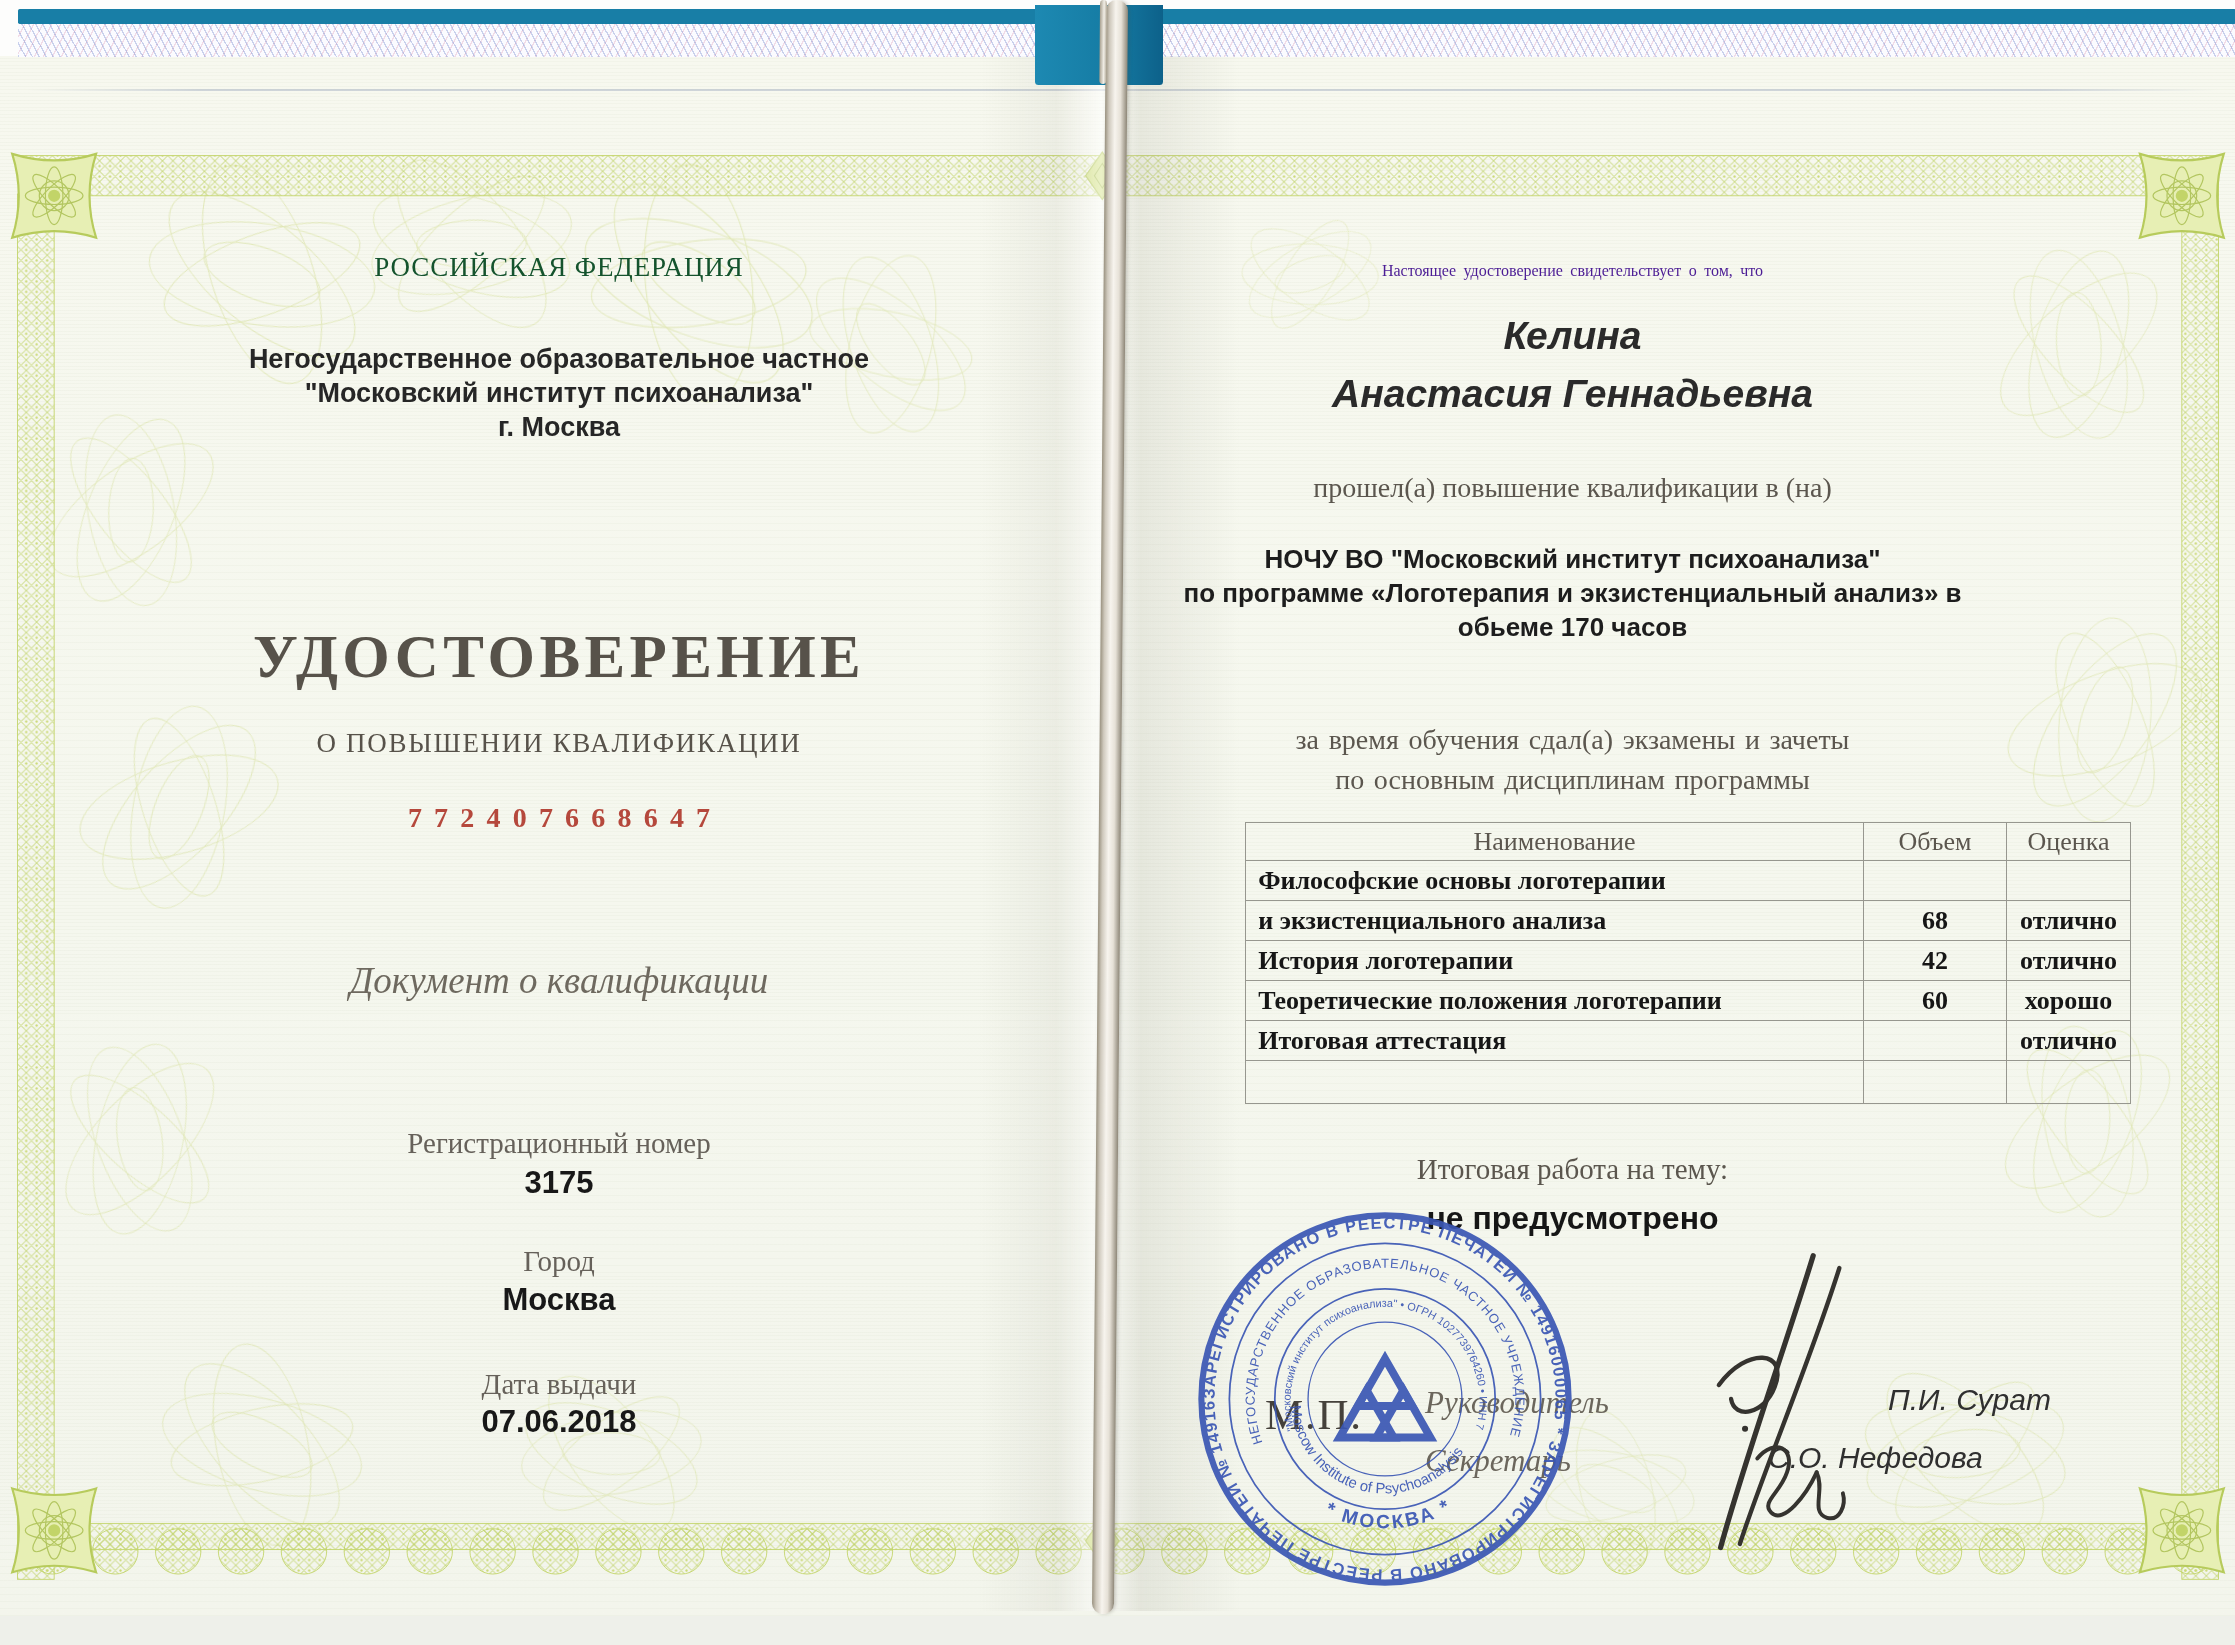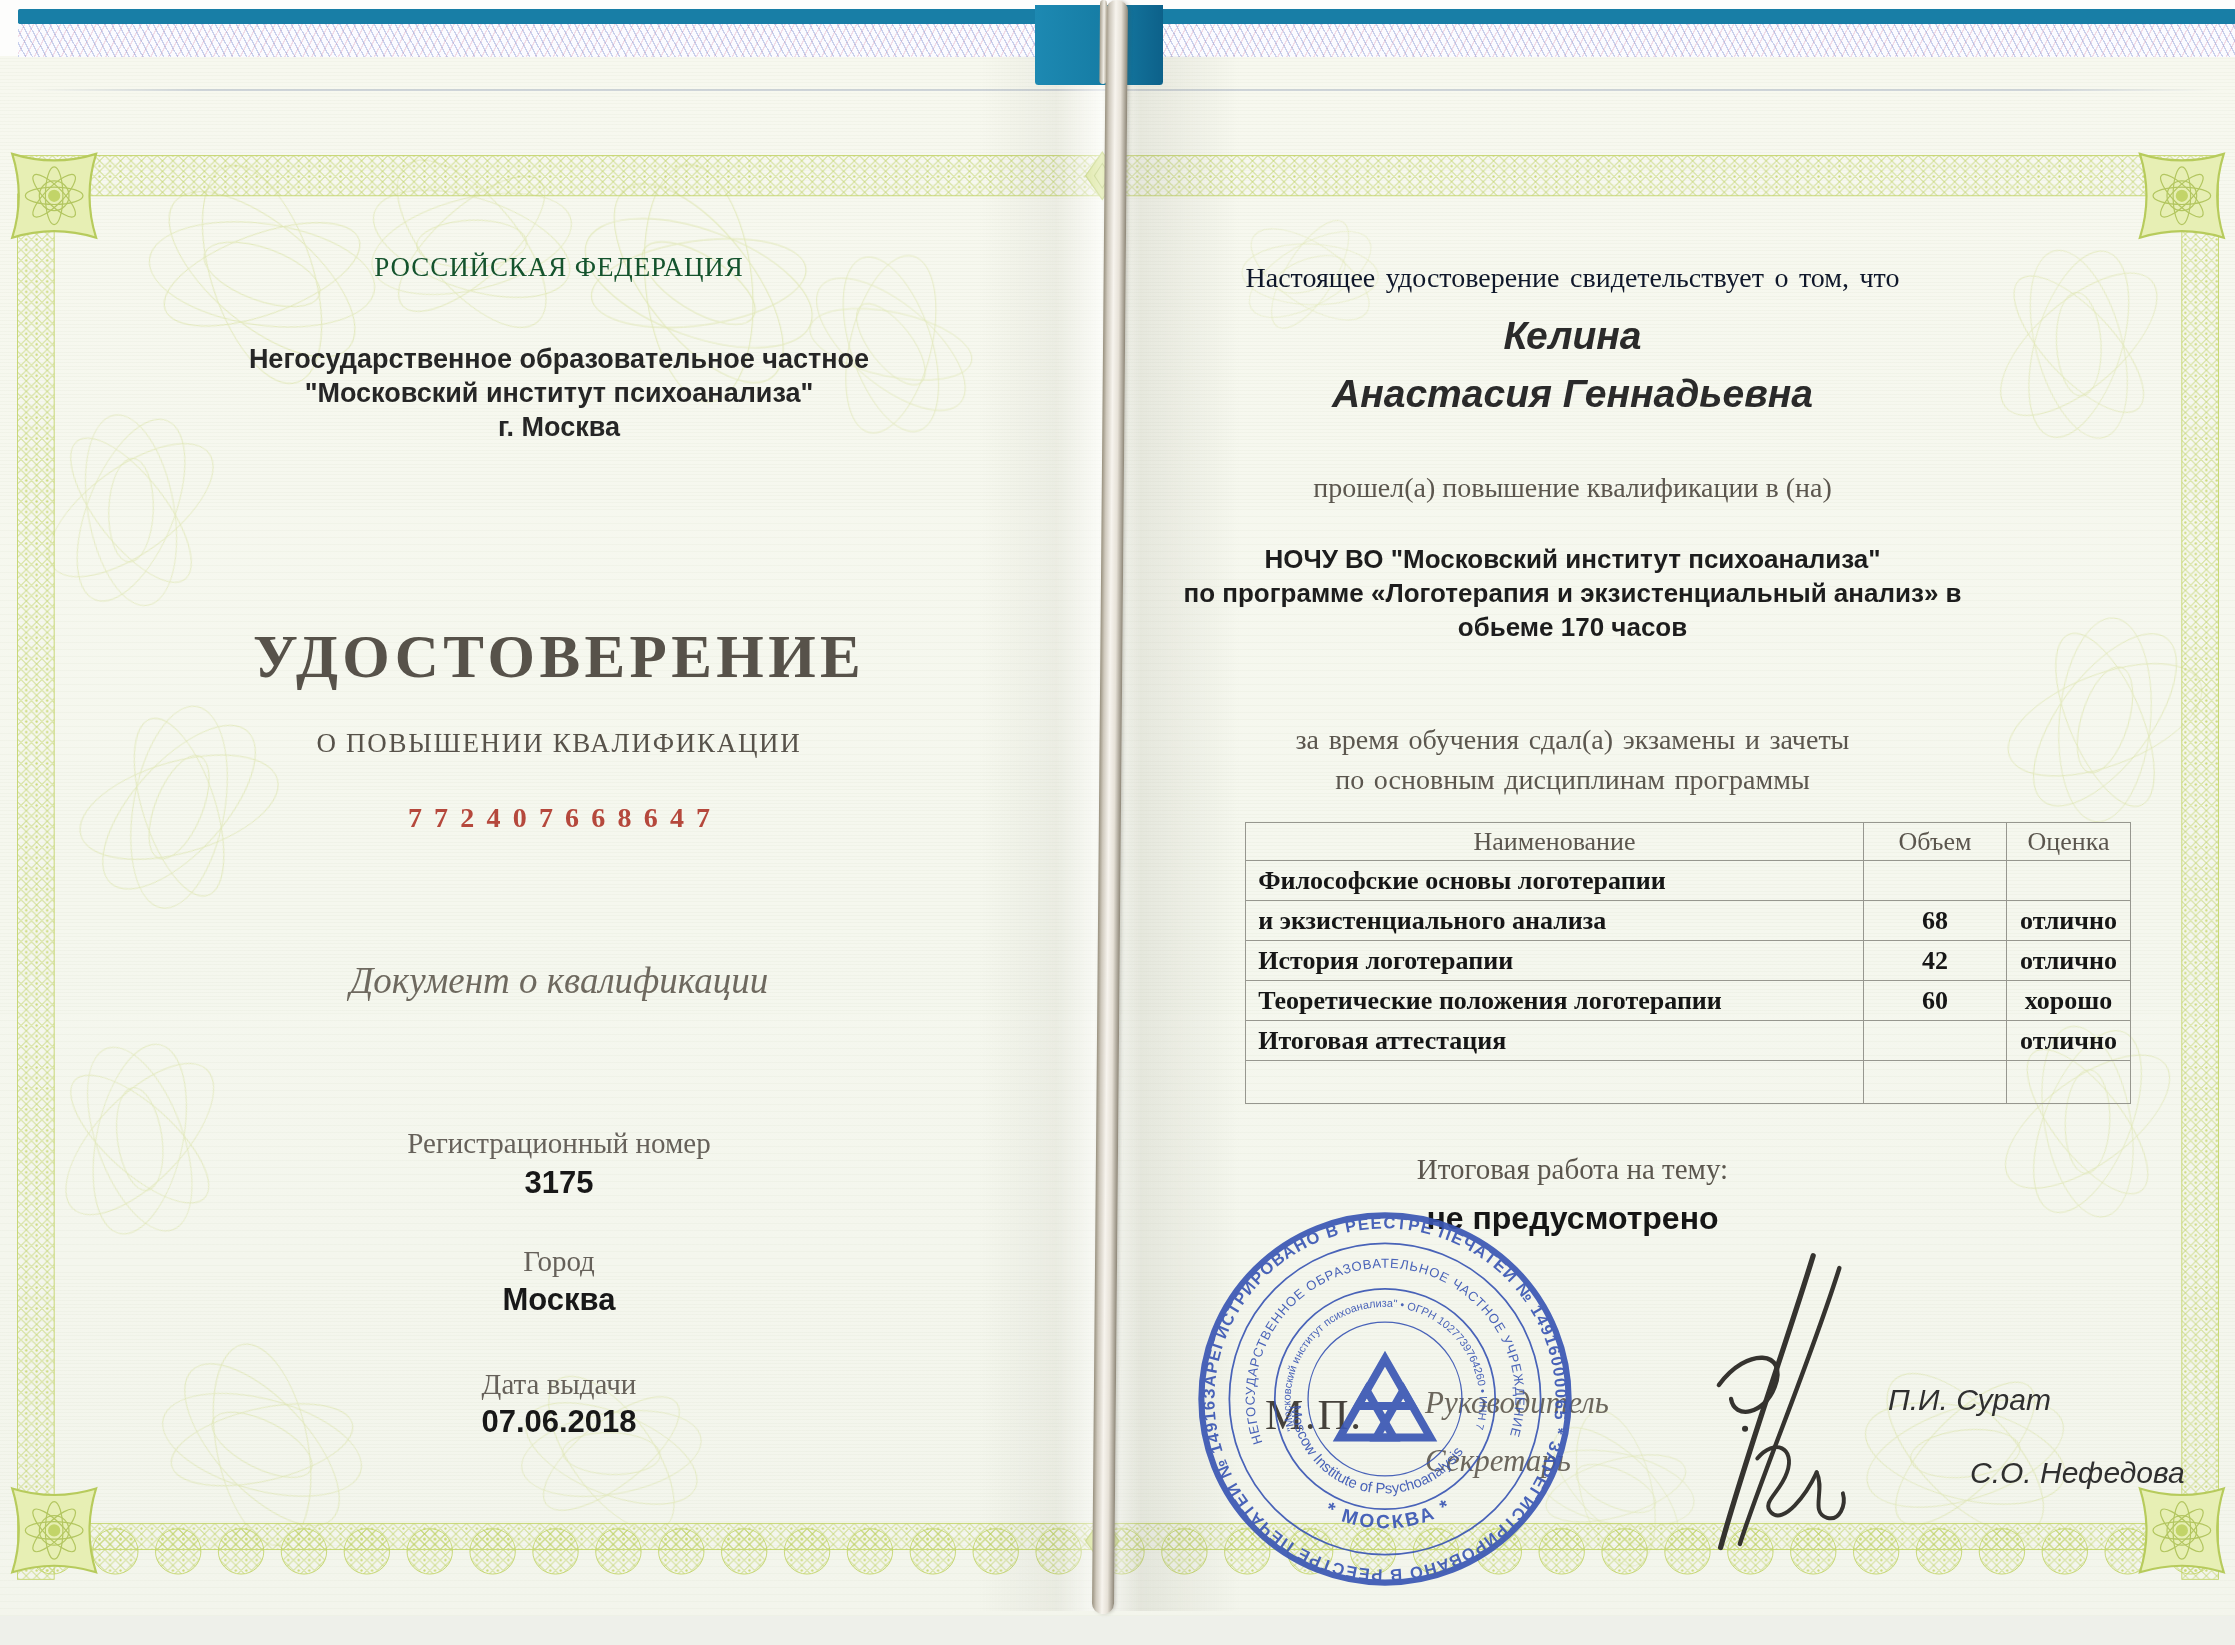--- a/index.html
+++ b/index.html
@@ -58,21 +58,21 @@
   .lp-country{top:252px;font-size:27px;letter-spacing:0.9px;color:#14532d;}
   .lp-inst{top:342px;font-size:27px;font-weight:bold;line-height:34px;color:#262626;}
   .lp-title{top:622px;font-size:61px;letter-spacing:4.4px;color:#57524a;font-weight:700;}
   .lp-subtitle{top:728px;font-size:27px;letter-spacing:1.7px;color:#57524a;}
   .lp-number{top:802px;font-size:28px;font-weight:bold;letter-spacing:12.2px;color:#b5483c;text-indent:12.2px;}
   .lp-doctype{top:959px;font-size:37px;font-style:italic;color:#6e695f;}
   .lp-label{font-size:29px;color:#66615a;}
   .lp-value{font-size:31px;font-weight:bold;color:#181818;}
 
   .rp-col{left:1162px;top:0;width:821px;z-index:6;}
-  .rp-statement{top:262px;font-size:28px;color:#0f172a;word-spacing:3.5px;}
+  .rp-statement{top:262px;font-size:16px;color:#4c1d95;word-spacing:3.5px;}
   .rp-surname{top:314px;font-size:39px;font-weight:bold;font-style:italic;color:#2a2a2a;}
   .rp-name{top:372px;font-size:39px;font-weight:bold;font-style:italic;color:#2a2a2a;}
   .rp-completed{top:472px;font-size:28px;color:#5b564e;}
   .rp-program{top:542px;font-size:26px;font-weight:bold;line-height:34px;color:#1d1d1d;}
   .rp-exams{top:720px;font-size:28px;line-height:40px;color:#5b564e;word-spacing:2.6px;}
   .rp-final-label{top:1153px;font-size:29px;color:#5b564e;}
   .rp-final-value{top:1200px;font-size:32px;font-weight:bold;color:#161616;}
 
   
   table.grades{
@@ -332,21 +332,21 @@
     <path d="M0,-52 L31,2 L-31,2 Z"></path>
     <path d="M-21,-16 L10,38 L-52,38 Z"></path>
     <path d="M21,-16 L52,38 L-10,38 Z"></path>
   </g>
 </svg>
 
 <div class="abs serif mp-label">М.П.</div>
 <div class="abs serif role-label" style="left:1425px;top:1385px;">Руководитель</div>
 <div class="abs serif role-label" style="left:1425px;top:1443px;">Секретарь</div>
 <div class="abs sig-name" style="left:1888px;top:1383px;">П.И. Сурат</div>
-<div class="abs sig-name" style="left:1970px;top:1441px;margin-top:15px;">С.О. Нефедова</div>
+<div class="abs sig-name" style="left:1768px;top:1441px;">С.О. Нефедова</div>
 
 <svg class="abs signs" width="262" height="332" viewBox="0 0 300 380">
   <g fill="none" stroke="#35332f" stroke-linecap="round">
     <path d="M196 18 C 168 110, 118 250, 90 352" stroke-width="6"></path>
     <path d="M226 32 C 192 140, 140 262, 112 348" stroke-width="5"></path>
     <path d="M88 166 C 120 122, 168 126, 152 168 C 140 200, 106 206, 102 182" stroke-width="5"></path>
     <circle cx="118" cy="216" r="3.5" fill="#35332f" stroke="none"></circle>
     <path d="M132 250 C 152 226, 176 238, 166 266 C 158 290, 136 300, 148 312 C 162 326, 188 292, 200 266" stroke-width="4.5"></path>
     <path d="M200 266 C 210 286, 192 312, 212 318 C 226 322, 234 304, 230 290" stroke-width="4.5"></path>
   </g>

